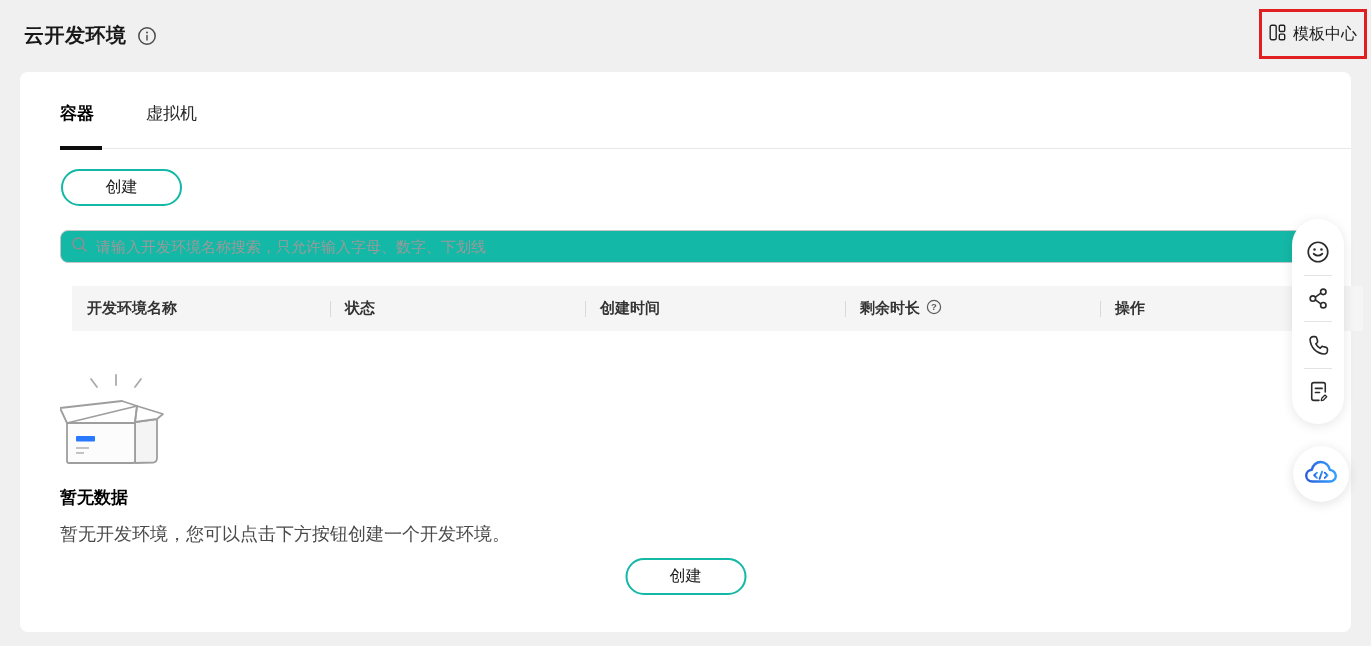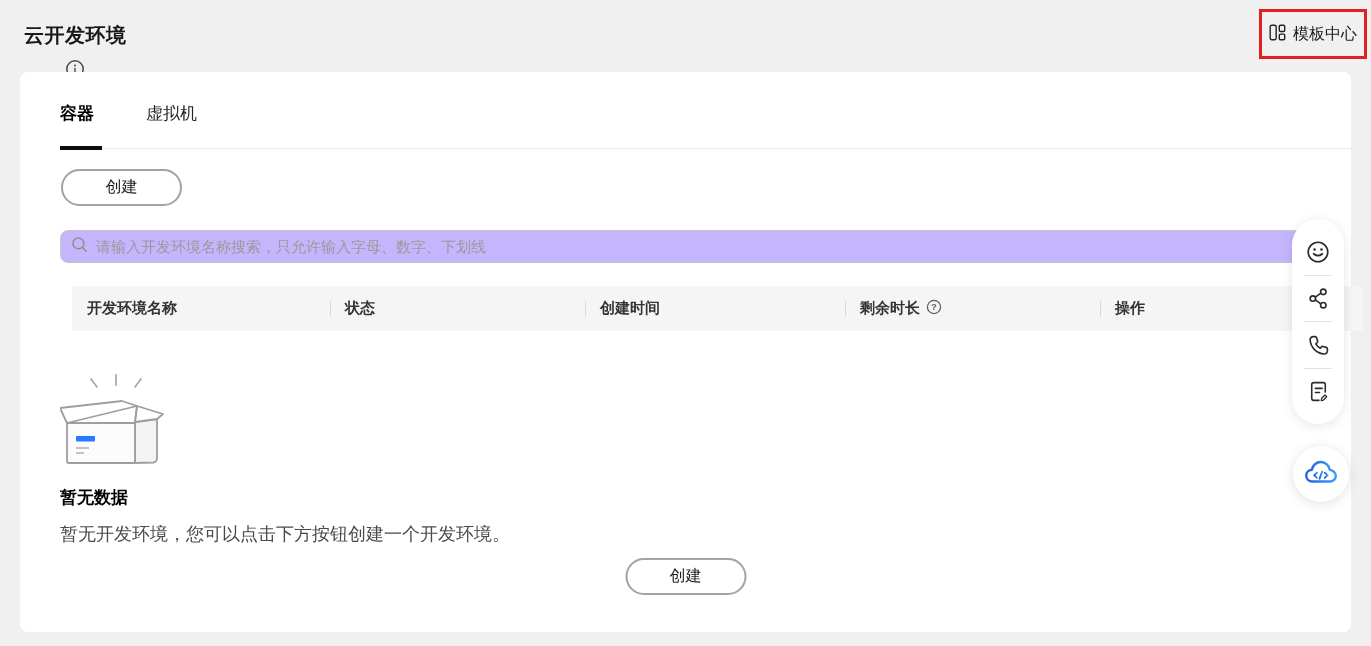--- a/index.html
+++ b/index.html
@@ -7,21 +7,21 @@
   body {
     font-family:"Liberation Sans","DejaVu Sans",sans-serif;
     background:#f0f0f0;
     position:relative;
     overflow:hidden;
     color:#1a1a1a;
   }
   .stage { position:absolute; inset:0; width:1371px; height:646px; }
 
   
-  .page-header { position:absolute; left:24px; top:22px; display:flex; align-items:center; gap:10px;flex-direction:column; }
+  .page-header { position:absolute; left:24px; top:22px; display:flex; align-items:center; gap:10px; }
   .page-title { font-size:20px; font-weight:bold; color:#181818; letter-spacing:.5px; }
   .info-icon svg { display:block; }
 
   .template-box {
     position:absolute; left:1259px; top:9px; width:108px; height:50px;
     border:3px solid #e02020;
     display:flex; align-items:center; justify-content:center;
   }
   .template-btn { display:flex; align-items:center; gap:7px; cursor:pointer;justify-content:space-between; }
   .template-btn .label { font-size:16px; color:#1a1a1a; white-space:nowrap; }
@@ -38,30 +38,30 @@
   
   .tabs { position:absolute; left:40px; top:30px; right:40px; display:flex; gap:52px; }
   .tab { font-size:17px; padding-bottom:19px; cursor:pointer; color:#262626; }
   .tab.active { font-weight:bold; color:#000; }
   .tabs-rule { position:absolute; left:40px; top:76px; width:1291px; height:1px; background:#e8e8e8; }
   .tab-underline { position:absolute; left:40px; top:74px; width:42px; height:4px; background:#0d0d0d; }
 
   
   .btn-pill {
     display:flex; align-items:center; justify-content:center;
-    width:121px; height:37px; border:2px solid #a3a3a3; border-radius:19px;
+    width:121px; height:37px; border:2px solid #14b8a6; border-radius:19px;
     background:#fff; font-size:16px; color:#1a1a1a; cursor:pointer;
   }
   .btn-create-top { position:absolute; left:41px; top:97px; }
   .btn-create-bottom { position:absolute; left:50%; top:486px; transform:translateX(-50%); }
 
   
   .search-wrap {
     position:absolute; left:40px; top:158px; width:1246px; height:33px;
-    border:1px solid #c6c6c6; border-radius:8px; background:#c4b5fd;
+    border:1px solid #c6c6c6; border-radius:8px; background:#14b8a6;
     display:flex; align-items:center; padding:0 10px; gap:8px;
   }
   .search-wrap input {
     flex:1; border:none; outline:none; font-size:15px; color:#333; background:transparent;
     font-family:inherit;
   }
   .search-wrap input::placeholder { color:#9a9a9a; }
 
   
   .thead {

